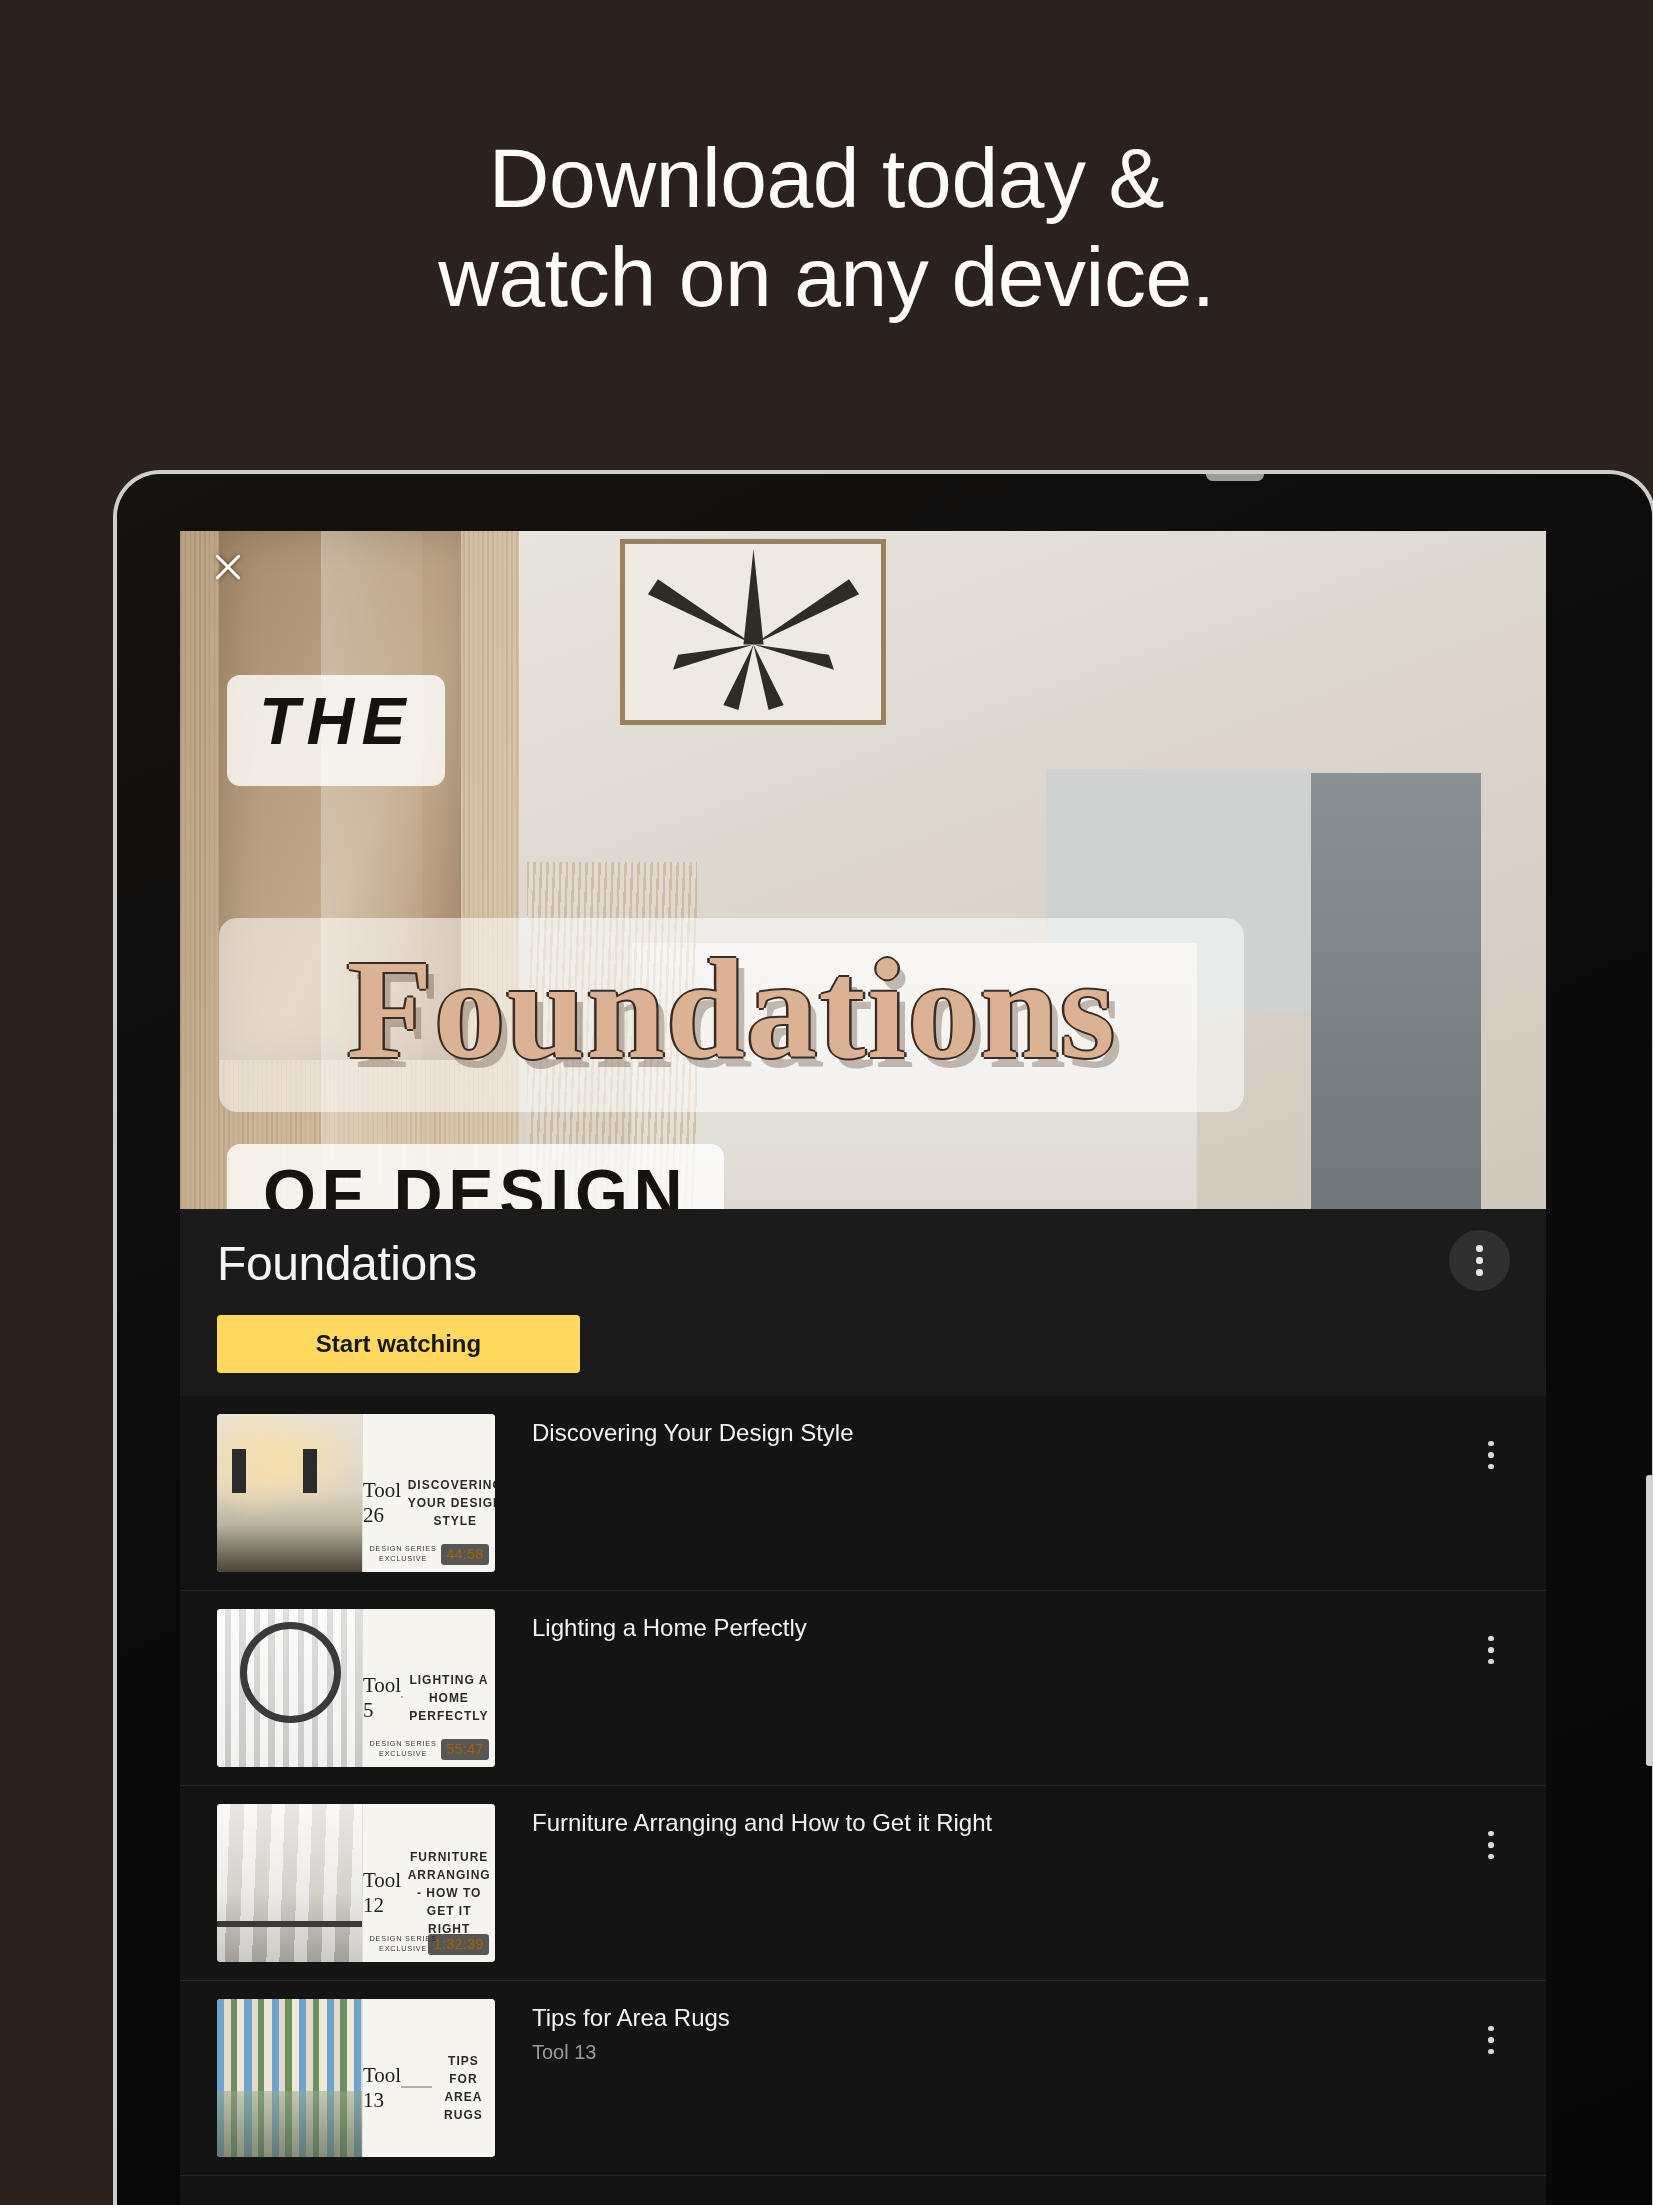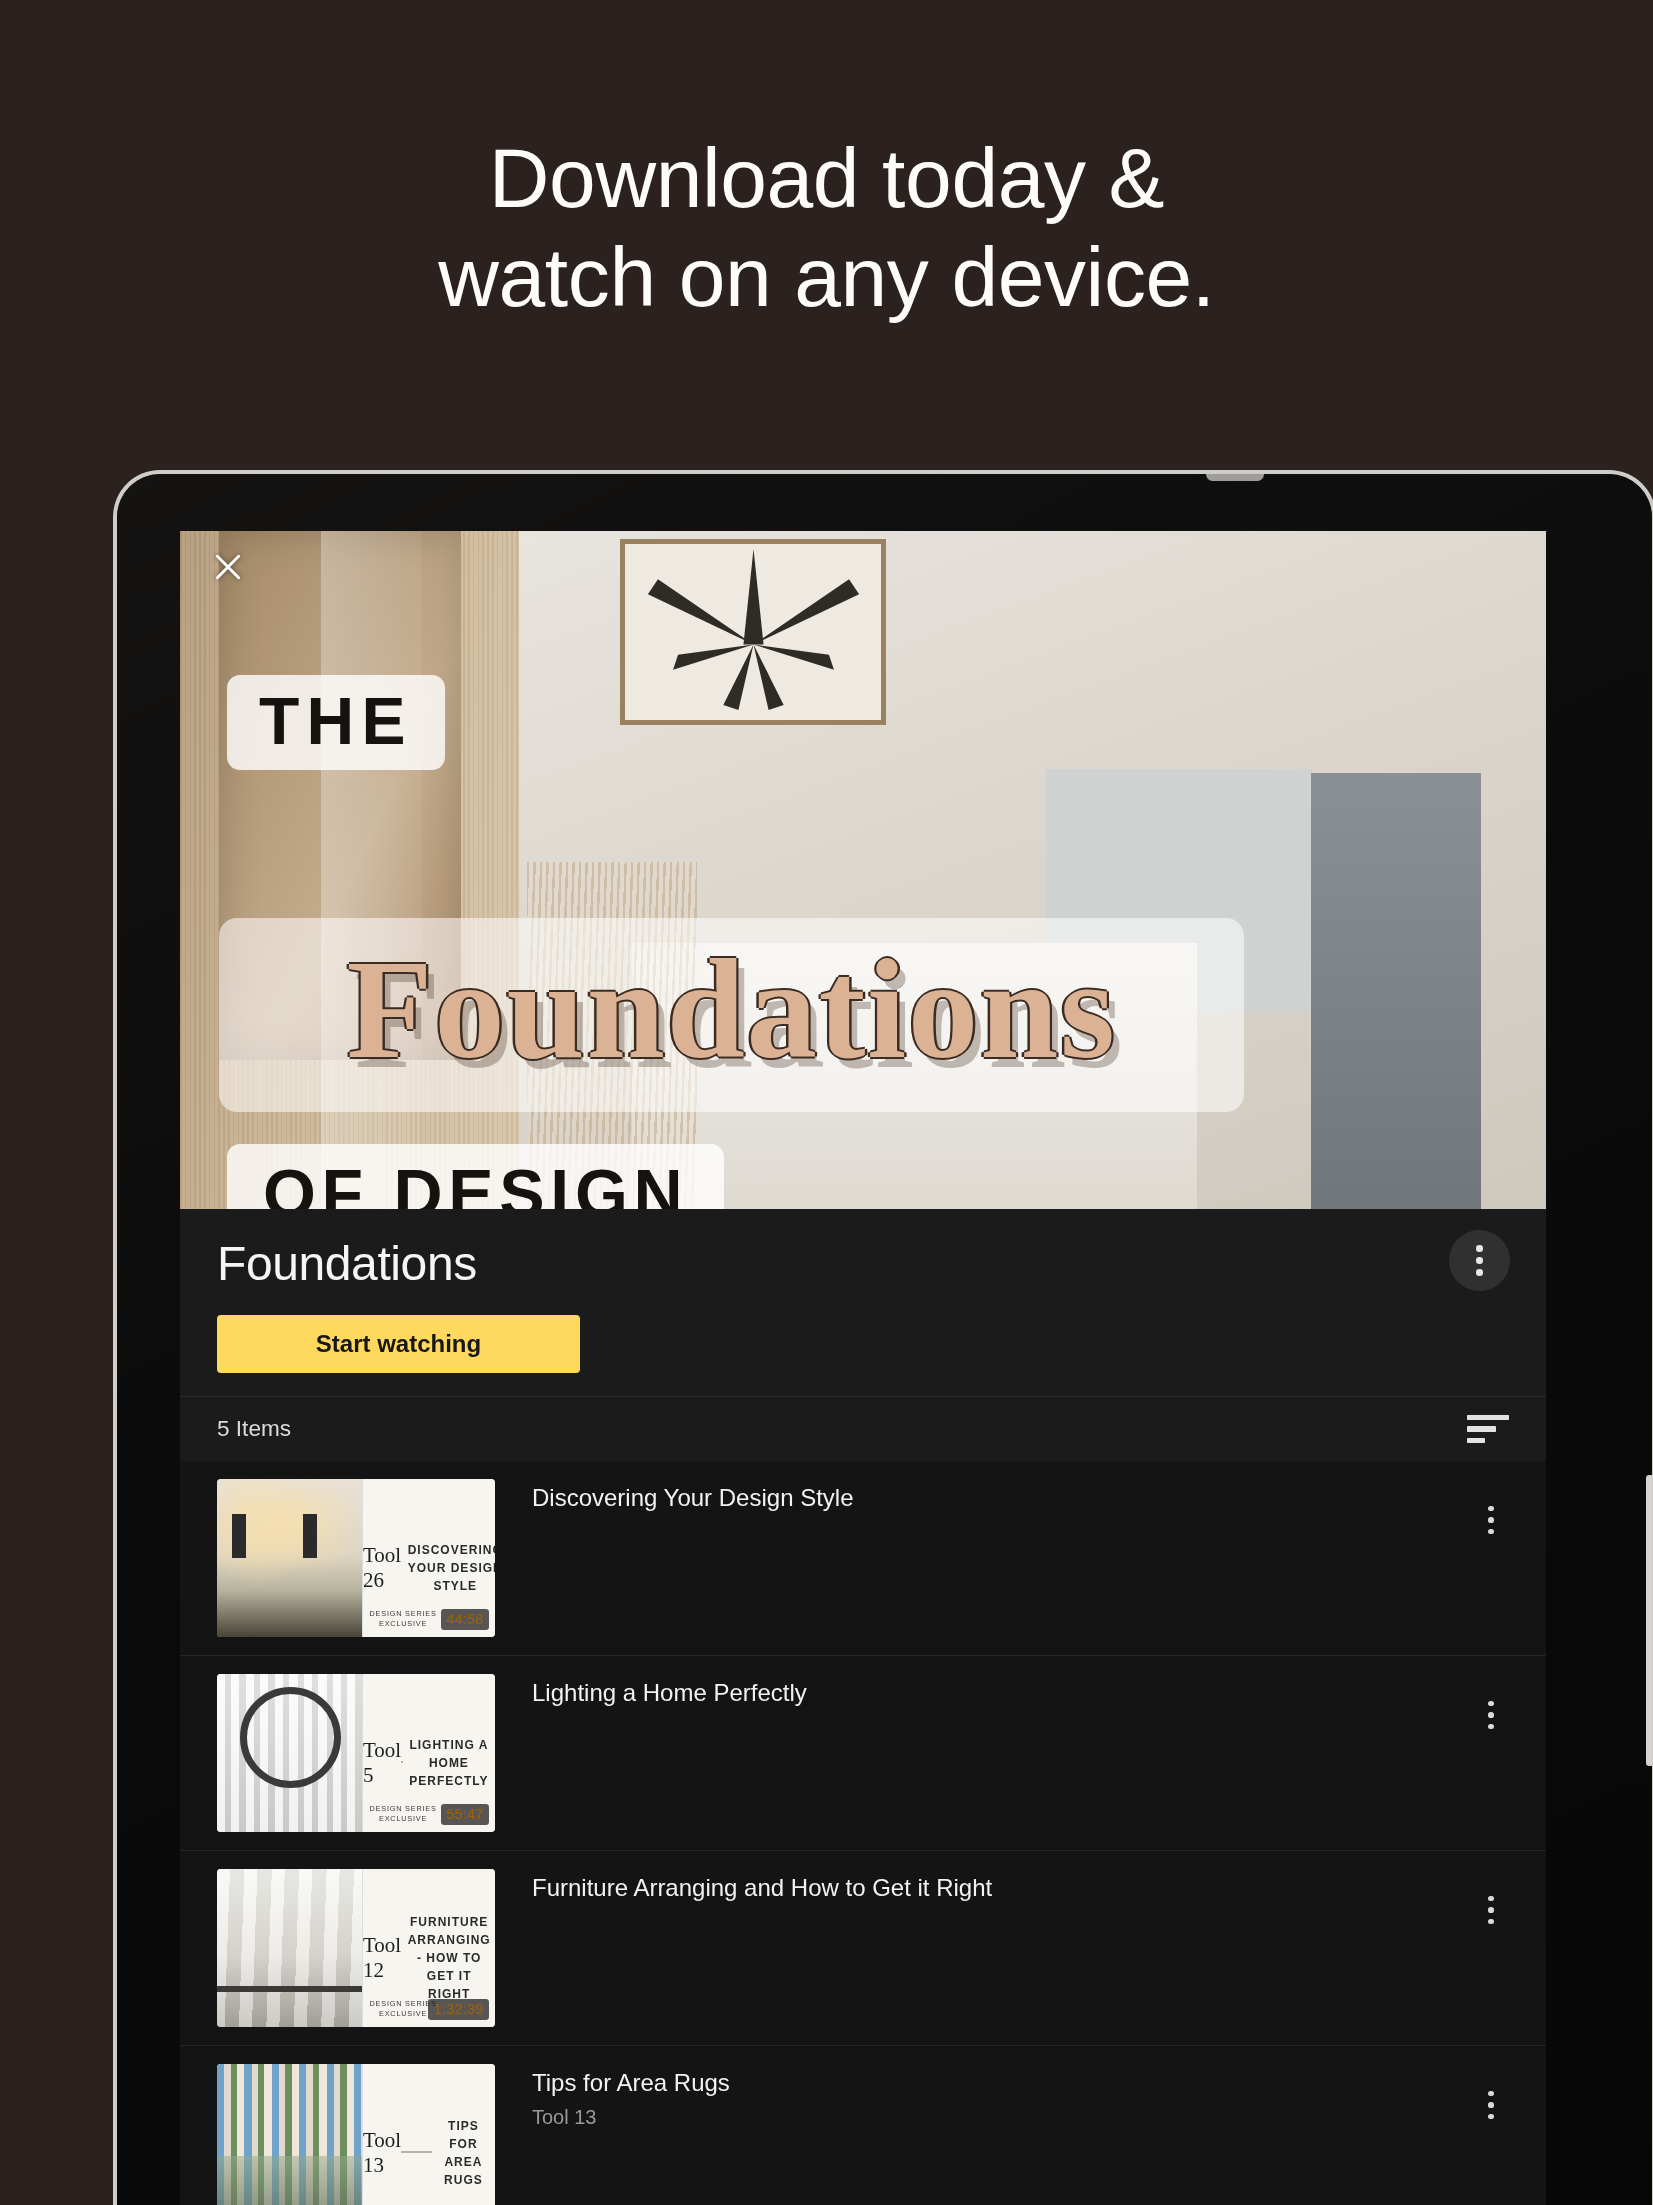--- a/index.html
+++ b/index.html
@@ -179,24 +179,25 @@
   .hero-txt {
     position: absolute;
     z-index: 5;
     background: rgba(255,255,255,.80);
     border-radius: 13px;
     color: #16120f;
     font-weight: 700;
   }
   .hero-the {
     left: 47px; top: 144px;
-    padding: 13px 32px 16px;
+    padding: 13px 32px 32px;
     font-size: 66px;
     letter-spacing: 7.3px;
     line-height: 1;
+    font-style: italic;
   }
   .hero-mid {
     left: 39px; top: 387px;
     width: 1025px;
     padding: 21px 27.4px 32px;
     background: rgba(255,255,255,.55);
     border-radius: 18px;
     text-align: center;
   }
   .hero-mid span {
@@ -448,28 +449,20 @@
         <div class="kebab-round">
           <span class="dots">
               <i></i>
               <i></i>
               <i></i>
             </span>
         </div>
         <button class="start-btn">Start watching</button>
       </div>
 
-      <div class="itemsbar">
-        <div class="items-count">5 Items</div>
-        <div class="sort-icon">
-            <i></i>
-            <i></i>
-            <i></i>
-          </div>
-      </div>
 
       <div class="list">
 
         <div class="row">
           <div class="thumb">
             <div class="thumb-photo ph-bedroom"></div>
             <div class="thumb-card">
               <div class="thumb-tool">Tool 26</div>
               <div class="thumb-rule"></div>
               <div class="thumb-sub">DISCOVERING YOUR DESIGN STYLE</div>

